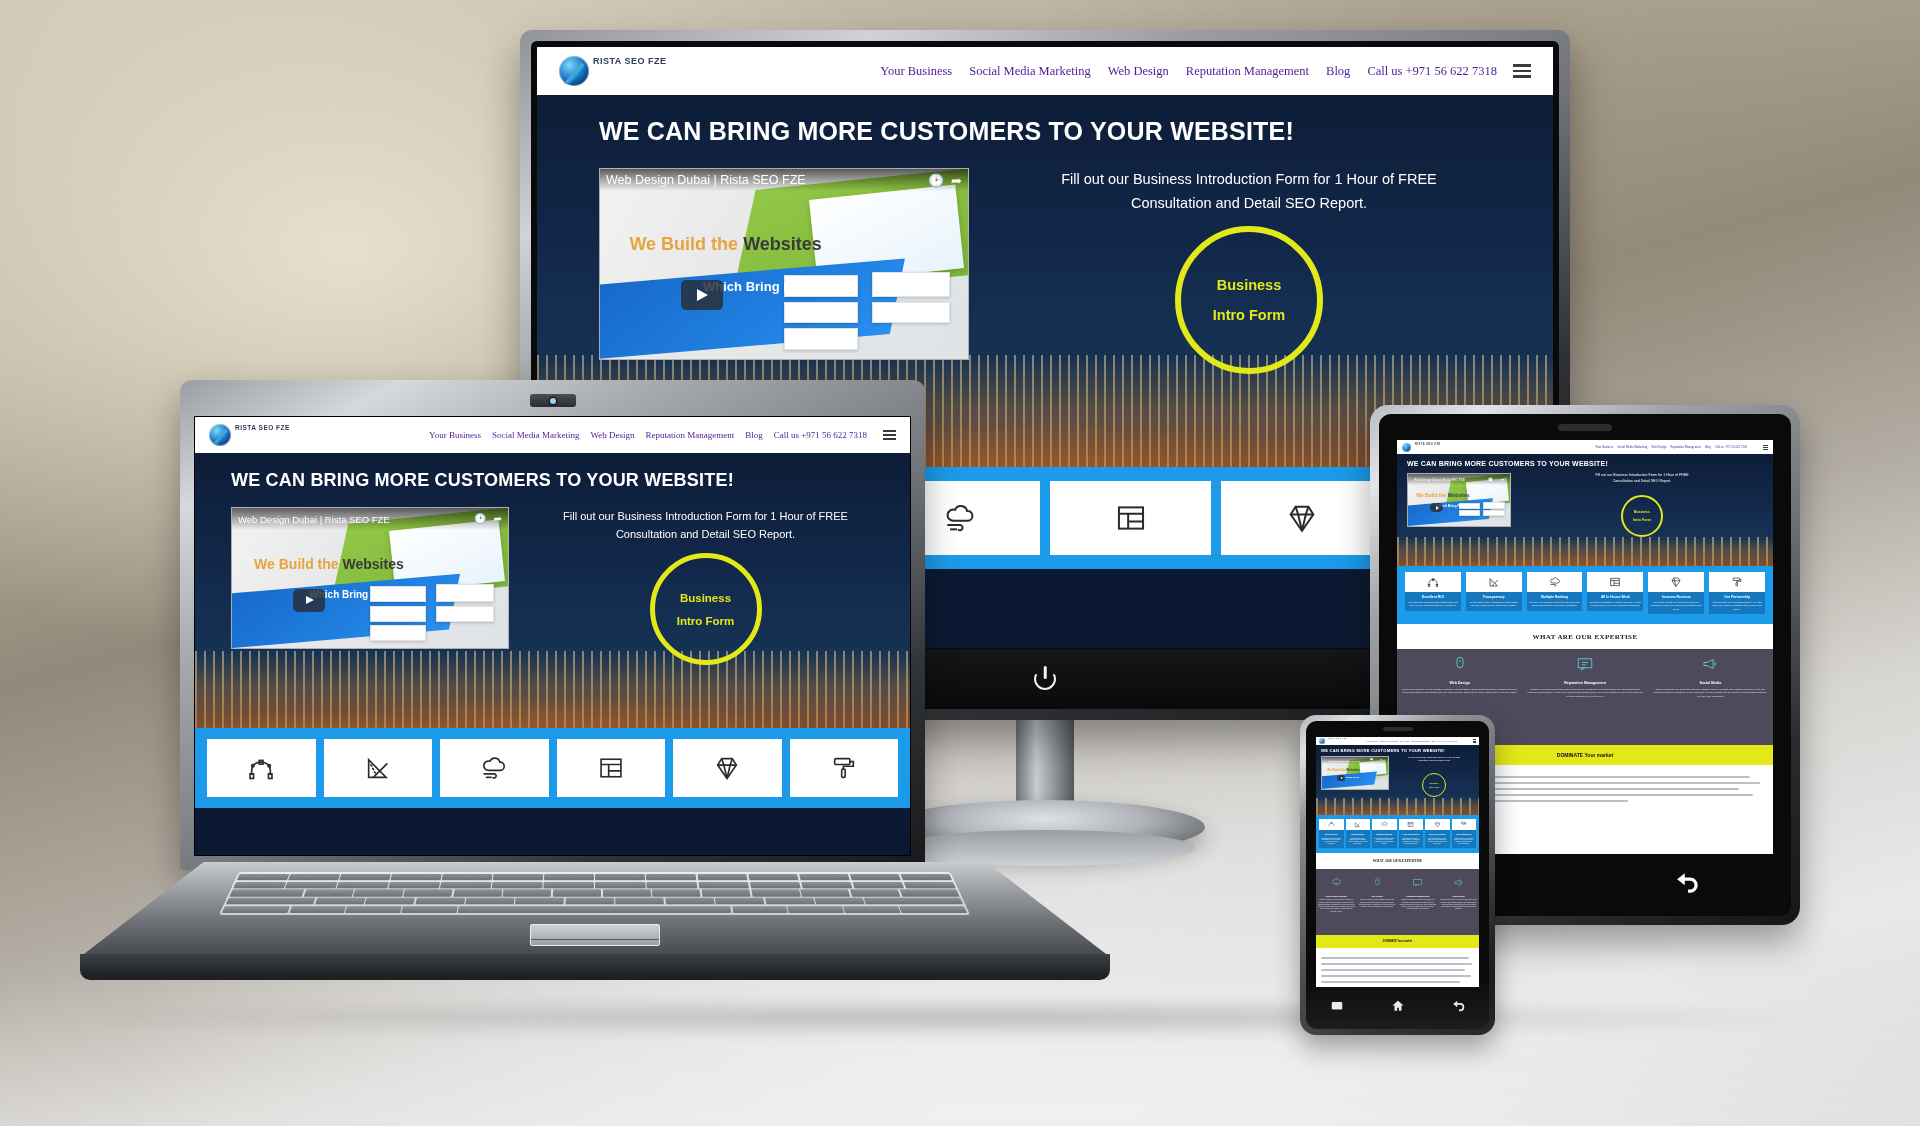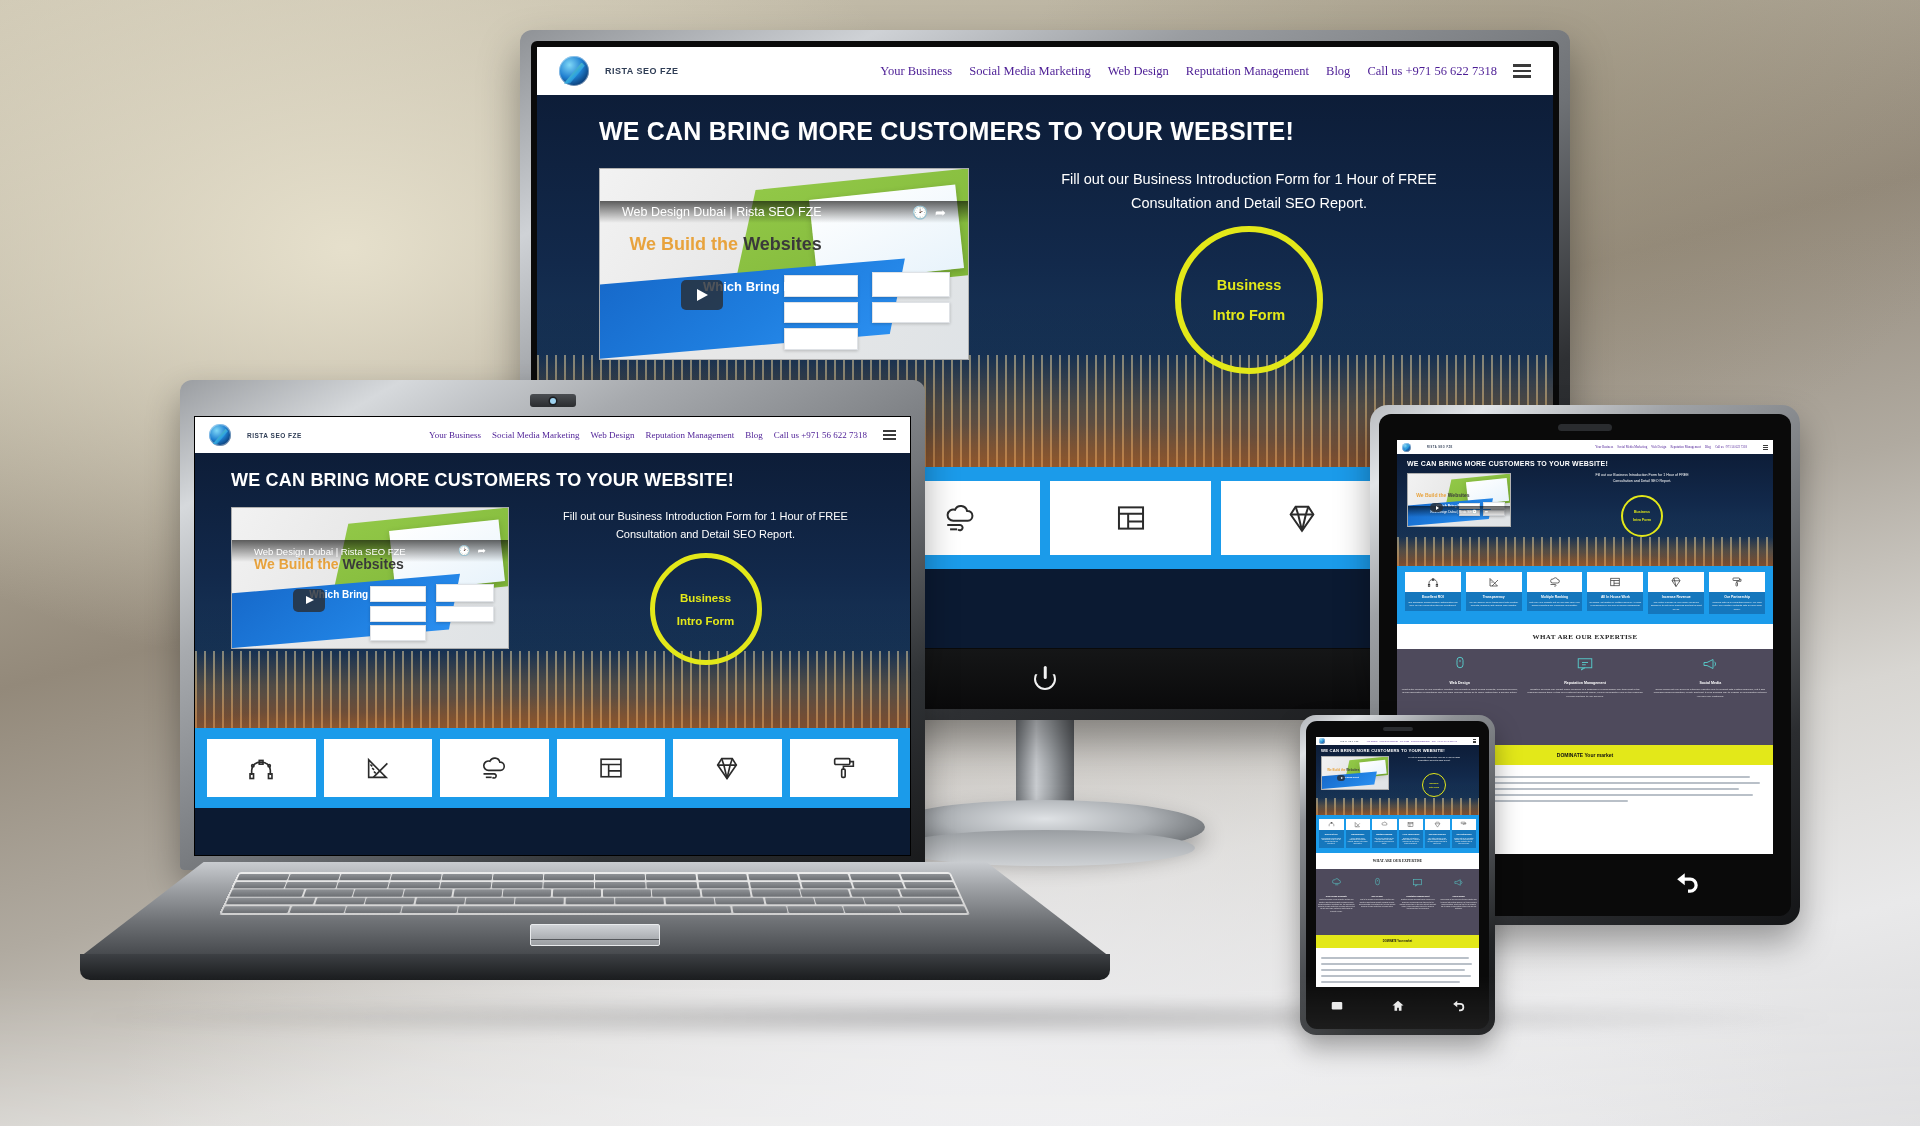--- a/index.html
+++ b/index.html
@@ -14,21 +14,21 @@
     position:relative;
   }
   .stage { position:absolute; inset:0; }
 
   
   .site { position:absolute; inset:0; background:#0b1a32; overflow:hidden; }
   .site-nav {
     background:#fff; display:flex; align-items:center;
     height:var(--navh,44px); padding:0 var(--navpad,16px);
   }
-  .logo { display:flex; align-items:center; gap:16px; }
+  .logo { display:flex; gap:4px; }
   .logo-mark {
     width:var(--logow,26px); height:var(--logow,26px); border-radius:50%;
     background:
       radial-gradient(circle at 35% 30%, #7fd8f7 0%, #1f7fd0 45%, #0b3f7a 75%, #06264c 100%);
     position:relative; flex:none;
     box-shadow:0 0 0 1px rgba(255,255,255,.4) inset;
   }
   .logo-mark:after {
     content:""; position:absolute; left:16%; top:22%; width:70%; height:70%;
     background:linear-gradient(135deg, #9fe36b 0%, #2ea3e0 55%, rgba(46,163,224,0) 75%);
@@ -67,21 +67,21 @@
   }
   .hero-row { position:relative; display:flex; gap:var(--rowgap,16px); align-items:flex-start; }
   .video {
     flex:none; width:var(--vidw,300px); height:var(--vidh,150px); position:relative;
     background:linear-gradient(120deg,#f2f2f2 0%,#e8e8e8 40%,#dfe3e6 100%);
     overflow:hidden; border:1px solid rgba(0,0,0,.25);
   }
   .video-bar {
     position:absolute; top:0; left:0; right:0; height:var(--vbarh,22px);
     background:linear-gradient(180deg, rgba(0,0,0,.62), rgba(0,0,0,0));
-    display:flex; align-items:center; padding:0 22px; z-index:4;margin-top:32px;
+    display:flex; align-items:center; padding:0 6px; z-index:4;
   }
   .video-title { color:#fff; font-size:var(--vtfs,10px); white-space:nowrap; overflow:hidden; }
   .video-ico { margin-left:auto; display:flex; gap:7px; align-items:center; color:#fff; }
   .video-ico span { font-size:var(--vifs,11px); line-height:1; }
   .vid-green {
     position:absolute; right:-6%; top:4%; width:66%; height:58%;
     background:linear-gradient(160deg,#8dc63f 0%,#7ab32f 100%);
     transform:skewX(-18deg) rotate(-6deg); opacity:.95;
   }
   .vid-white {

